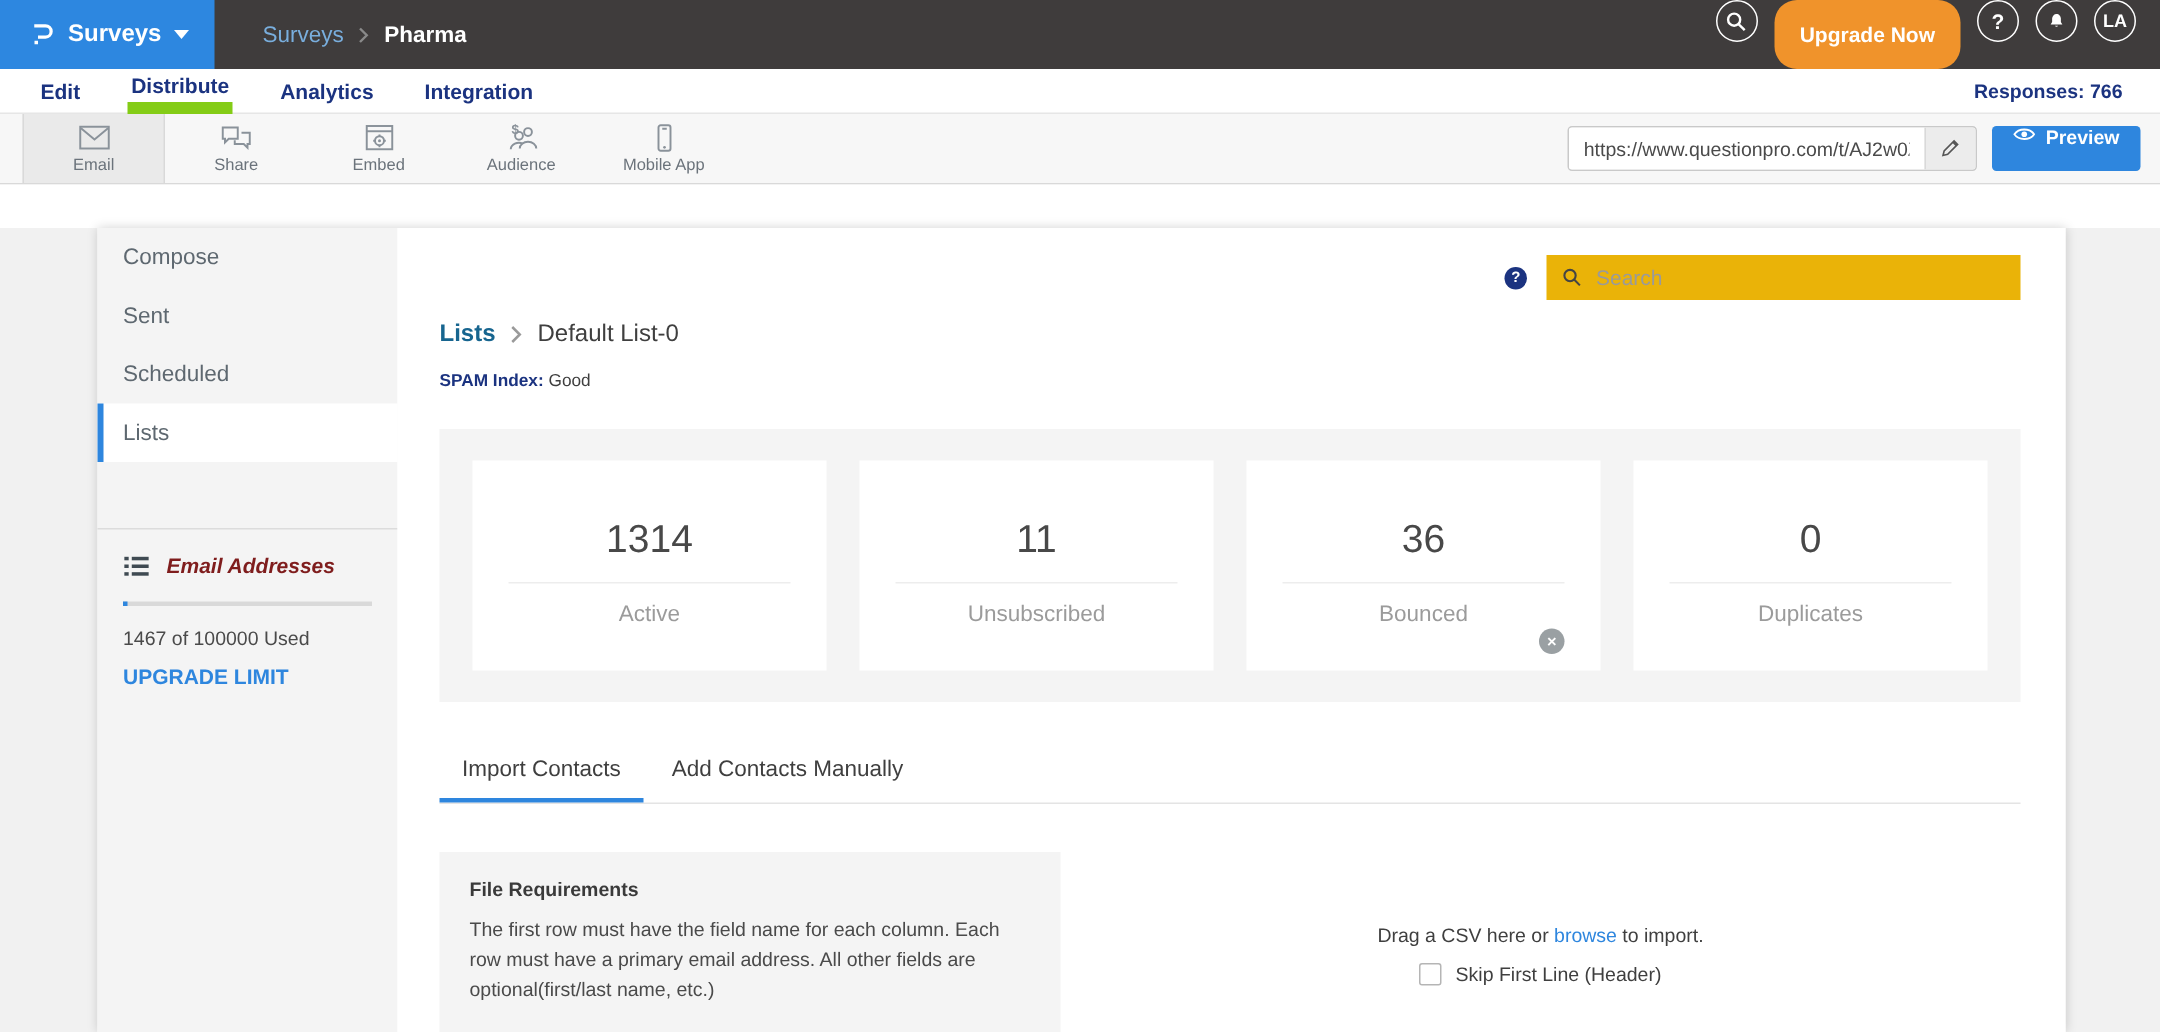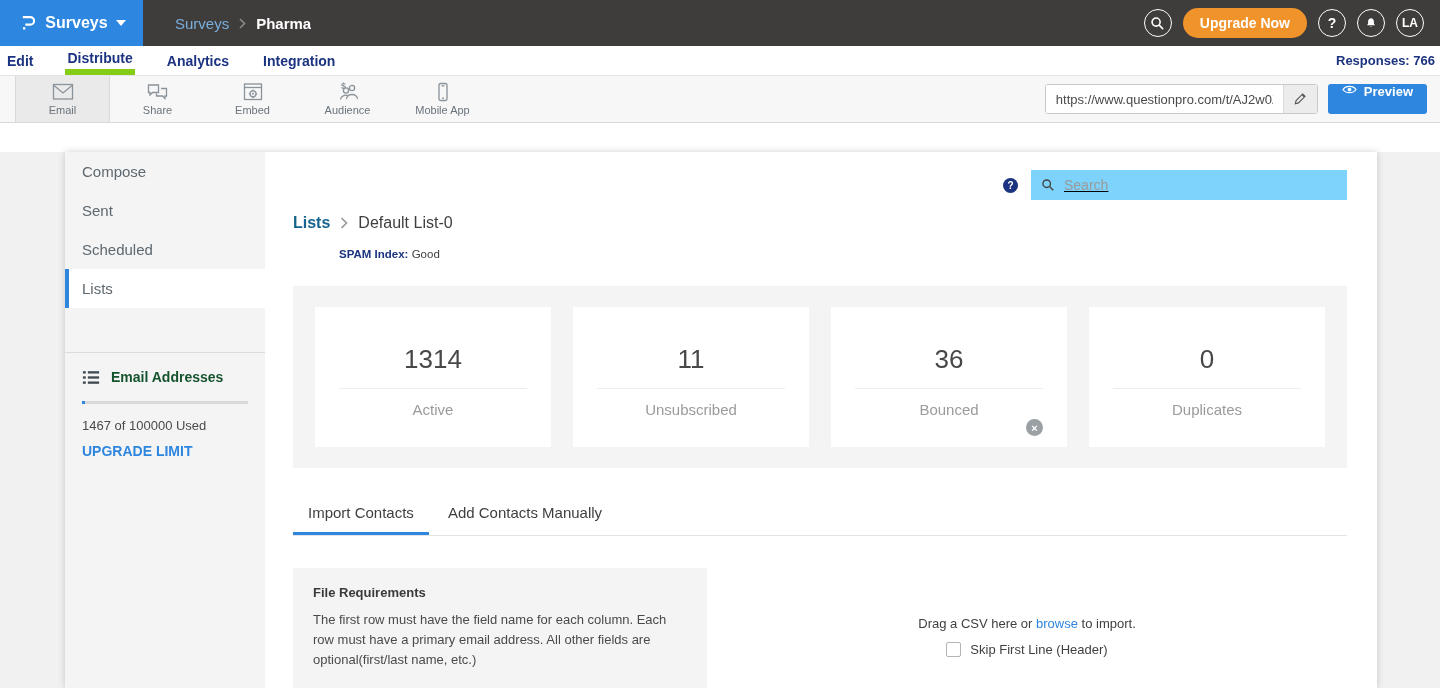--- a/index.html
+++ b/index.html
@@ -8,34 +8,34 @@
   svg { display:block; }
 
   
   .topbar { height:46px; background:#3f3c3c; display:flex; align-items:stretch; }
   .logo-area { width:143px; background:#2d87e0; color:#fff; display:flex;
     align-items:center; justify-content:center; gap:8px; font-size:16px; font-weight:bold; cursor:pointer; }
   .tb-crumbs { display:flex; align-items:center; margin-left:32px; font-size:15px; gap:10px; }
   .tb-root { color:#79aedd; cursor:pointer; }
   .tb-sep { color:#8a8a8a; }
   .tb-current { color:#fff; font-weight:bold; max-width:58px; overflow:hidden; white-space:nowrap; }
-  .tb-right { margin-left:auto; display:flex; align-items:center; gap:11px; padding-right:16px; }
+  .tb-right { margin-left:auto; display:flex; gap:11px; padding-right:16px; }
   .circle-btn { width:28px; height:28px; border:1.5px solid #fff; border-radius:50%;
     display:flex; align-items:center; justify-content:center; color:#fff; cursor:pointer;
     font-size:14px; font-weight:bold; }
   .upgrade-btn { background:#f0932b; color:#fff; border:none; border-radius:15px;
     padding:7px 17px; font-size:14px; font-weight:bold; cursor:pointer;
     font-family:"Liberation Sans", sans-serif; }
 
   
   .navbar { height:30px; background:#fff; display:flex; align-items:center;
-    padding:0 5px; border-bottom:1px solid #e6e6e6; }
+    padding:0 25px; border-bottom:1px solid #e6e6e6; }
   .nav-tab { font-size:14px; font-weight:bold; color:#1b3380; margin-right:30px;
     cursor:pointer; padding:4px 2px 3px; }
-  .nav-tab.active { border-bottom:6px solid #84cc16; }
+  .nav-tab.active { border-bottom:8px solid #84cc16; }
   .responses { margin-left:auto; color:#1b3380; font-size:13px; font-weight:bold; }
 
   
   .toolbar { height:47px; background:#f7f7f7; border-bottom:1px solid #d9d9d9;
     display:flex; align-items:stretch; padding-left:15px; }
   .tool-item { width:95px; display:flex; flex-direction:column; align-items:center;
     justify-content:center; gap:2px; color:#8a929a; cursor:pointer; }
   .tool-item .tool-label { font-size:11px; color:#6b737b; }
   .tool-item.active { background:#eaeaea; border-left:1px solid #d9d9d9; border-right:1px solid #d9d9d9; }
   .toolbar-right { margin-left:auto; display:flex; align-items:center; gap:10px; padding-right:13px; }
@@ -53,42 +53,42 @@
 
   
   .panel { margin-left:65px; width:1312px; height:536px; display:flex;
     box-shadow:0 0 7px rgba(0,0,0,0.18); background:#fff; }
   .sidebar { width:200px; background:#f4f4f4; display:flex; flex-direction:column; }
   .side-item { height:39px; line-height:39px; padding-left:17px; font-size:15px;
     color:#5e6870; cursor:pointer; }
   .side-item.active { background:#fff; border-left:4px solid #2e86de; padding-left:13px; }
   .side-spacer { height:44px; }
   .email-section { border-top:1px solid #dcdcdc; padding:16px 17px; }
-  .email-header { display:flex; align-items:center; gap:11px; color:#14532d;
-    font-size:14px; font-weight:bold; }
+  .email-header { display:flex; align-items:center; gap:11px; color:#7f1d1d;
+    font-size:14px; font-weight:bold;font-style:italic; }
   .progress-track { margin-top:16px; height:3px; background:#d9d9d9; width:166px; }
   .progress-fill { height:3px; background:#2e86de; }
   .usage-text { margin-top:14px; font-size:13px; color:#4a4a4a; }
   .upgrade-limit { margin-top:10px; font-size:14px; font-weight:bold; color:#2e86de; cursor:pointer; }
 
   .content { flex:1; background:#fff; padding:18px 30px 0 28px; }
   .content-topline { display:flex; justify-content:flex-end; align-items:center; gap:13px; }
   .help-circle { width:15px; height:15px; border-radius:50%; background:#1b3380; color:#fff;
     font-size:10px; font-weight:bold; display:flex; align-items:center; justify-content:center;
     cursor:pointer; }
-  .search-box { width:316px; height:30px; background:#7dd3fc; display:flex; align-items:center;
-    gap:9px; padding:0 10px;text-decoration:underline; }
+  .search-box { width:316px; height:30px; background:#eab308; display:flex; align-items:center;
+    gap:9px; padding:0 10px; }
   .search-box input { flex:1; border:none; outline:none; background:transparent; font-size:14px;
     color:#555; font-family:"Liberation Sans", sans-serif; }
   .search-box input::placeholder { color:#9a9a9a; }
 
   .crumbs { margin-top:14px; display:flex; align-items:center; gap:10px; font-size:16px; }
   .crumb-root { color:#17658f; font-weight:bold; cursor:pointer; }
   .crumb-current { color:#3f3f3f; }
-  .spam-line { margin-top:16px; font-size:11.5px;margin-left:46px; }
+  .spam-line { margin-top:16px; font-size:11.5px; }
   .spam-label { color:#1b3380; font-weight:bold; }
   .spam-value { color:#3f3f3f; }
 
   .stats-wrap { margin-top:26px; background:#f4f4f4; padding:21px 22px;
     display:grid; grid-template-columns:repeat(4,1fr); gap:22px; }
   .stat-card { background:#fff; height:140px; position:relative; display:flex;
     flex-direction:column; align-items:center; padding-top:37px; }
   .stat-value { font-size:26px; font-weight:normal; color:#484848; }
   .stat-divider { width:80%; height:1px; background:#ededed; margin:13px 0 12px; }
   .stat-label { font-size:15px; color:#9b9b9b; }

